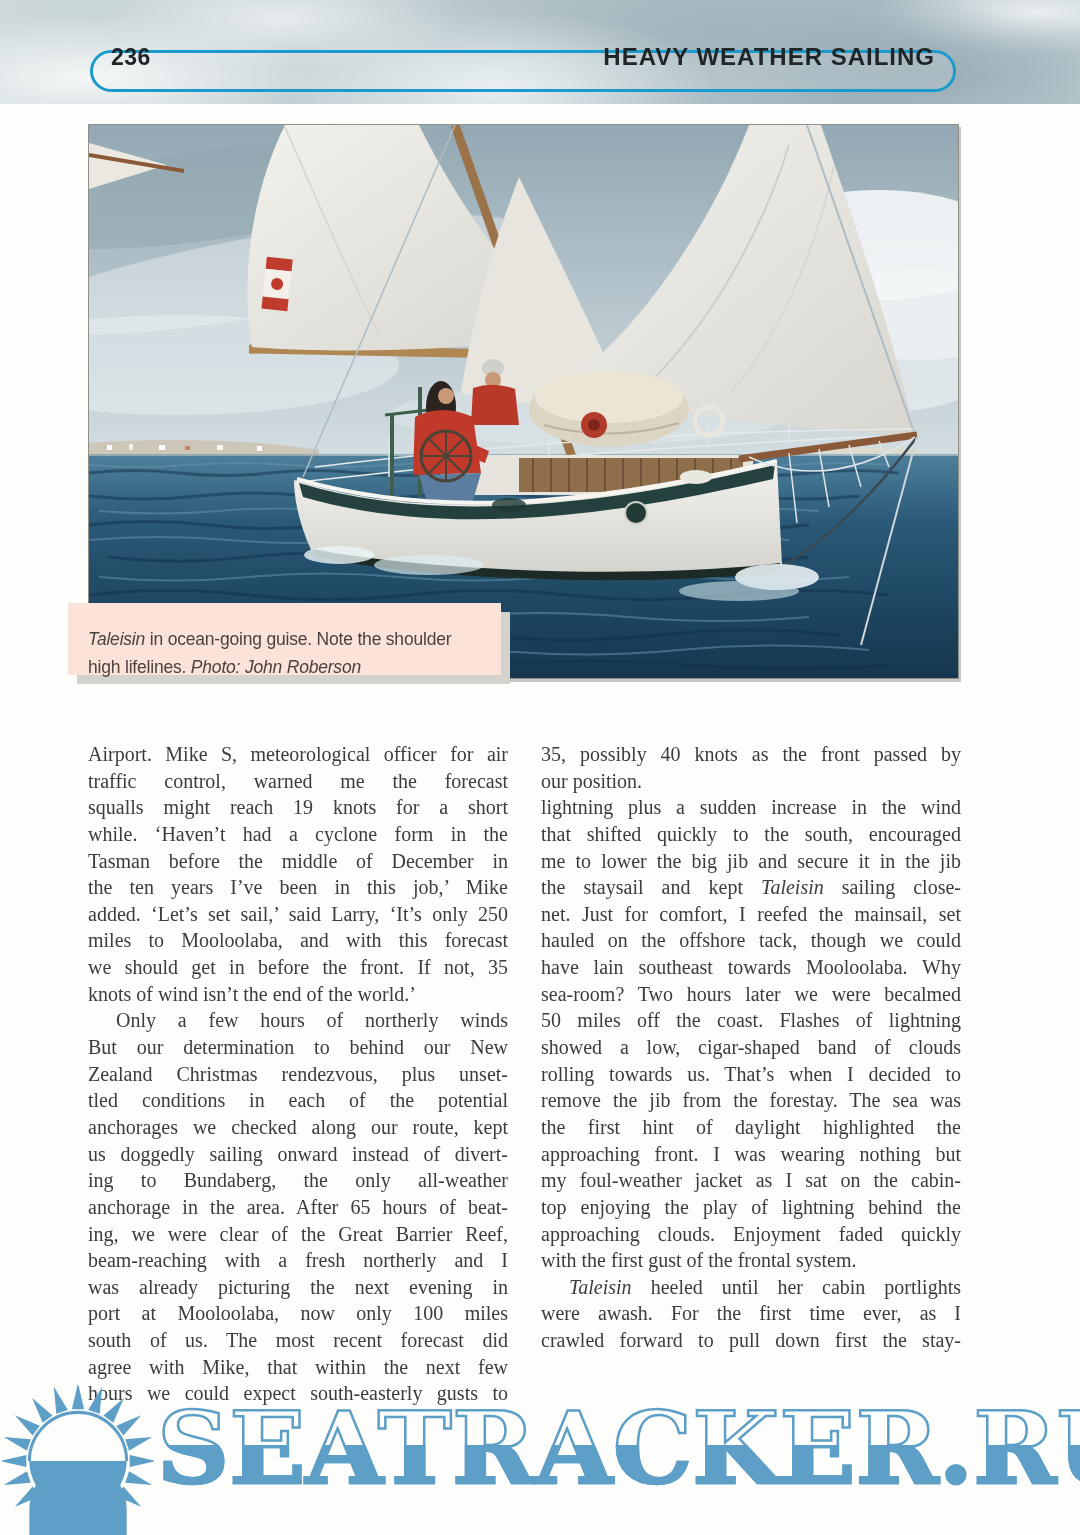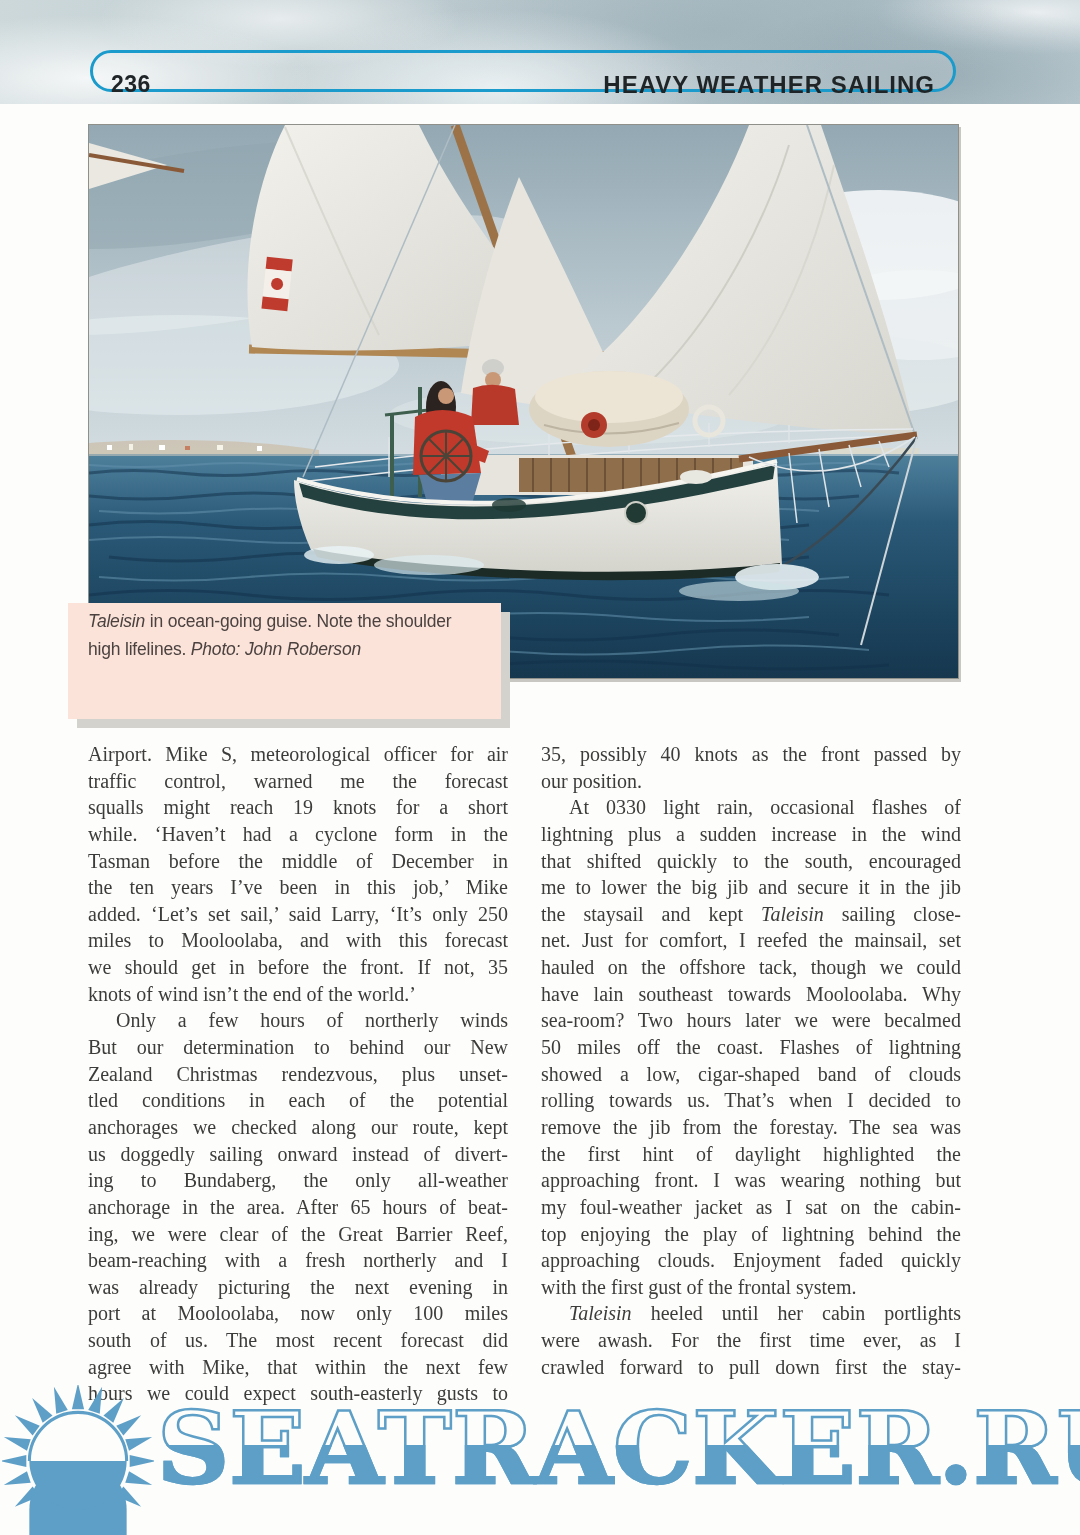--- a/index.html
+++ b/index.html
@@ -15,35 +15,35 @@
       radial-gradient(ellipse 260px 70px at 26% 18%, rgba(255,255,255,.60), rgba(255,255,255,0) 70%),
       radial-gradient(ellipse 300px 110px at 46% 85%, rgba(238,244,246,.85), rgba(238,244,246,0) 72%),
       radial-gradient(ellipse 420px 130px at 66% 30%, rgba(148,168,176,.50), rgba(148,168,176,0) 70%),
       radial-gradient(ellipse 300px 95px at 86% 72%, rgba(134,156,166,.55), rgba(134,156,166,0) 75%),
       radial-gradient(ellipse 230px 60px at 96% 12%, rgba(255,255,255,.70), rgba(255,255,255,0) 70%),
       linear-gradient(95deg,#ccd8da 0%,#c1ced2 30%,#b4c4ca 55%,#aabcc4 78%,#bac9cf 100%);
   }
   .header-pill{
     position:absolute;left:90px;top:50px;width:866px;height:40px;box-sizing:border-box;
     border:3px solid #1a9bcb;border-radius:22px;background:rgba(255,255,255,.16);
-    display:flex;align-items:flex-start;justify-content:space-between;padding:18px 18px;
+    display:flex;align-items:flex-end;justify-content:space-between;padding:18px 18px;
     font-family:"Liberation Sans",sans-serif;font-weight:bold;color:#1f2527;
   }
   .page-number{font-size:23px;letter-spacing:.5px;}
   .book-title{font-size:24px;letter-spacing:1px;}
   
   .photo{
     position:absolute;left:88px;top:124px;width:869px;height:553px;
     border:1px solid #90908a;box-shadow:2px 3px 0 #c9c7c1;background:#9fb4bf;
   }
   .photo svg{display:block;}
   
   .caption{
-    position:absolute;left:68px;top:603px;width:433px;height:116px;box-sizing:border-box;
-    background:#fbe3da;box-shadow:9px 9px 0 #d4d2cc;padding:4px 20px;
+    position:absolute;left:68px;top:603px;width:433px;height:72px;box-sizing:border-box;
+    background:#fbe3da;box-shadow:9px 9px 0 #d4d2cc;padding:22px 20px;
     font-family:"Liberation Sans",sans-serif;font-size:17.5px;letter-spacing:-0.2px;
     line-height:28px;color:#4b4240;
   }
   .caption .it{font-style:italic;}
   
   .col{
     position:absolute;top:741px;width:420px;
     font-size:20px;line-height:26.65px;color:#3c3c3b;
   }
   .col-left{left:88px;}
@@ -268,21 +268,20 @@
     <div class="line"><span>beam-reaching with a fresh northerly and I</span></div>
     <div class="line"><span>was already picturing the next evening in</span></div>
     <div class="line"><span>port at Mooloolaba, now only 100 miles</span></div>
     <div class="line"><span>south of us. The most recent forecast did</span></div>
     <div class="line"><span>agree with Mike, that within the next few</span></div>
     <div class="line"><span>hours we could expect south-easterly gusts to</span></div>
   </div>
 <div class="col col-right" id="col-right">
     <div class="line"><span>35, possibly 40 knots as the front passed by</span></div>
     <div class="line end"><span>our position.</span></div>
-    <div class="line indent"><span>At 0330 light rain, occasional flashes of</span></div>
     <div class="line"><span>lightning plus a sudden increase in the wind</span></div>
     <div class="line"><span>that shifted quickly to the south, encouraged</span></div>
     <div class="line"><span>me to lower the big jib and secure it in the jib</span></div>
     <div class="line"><span>the staysail and kept </span><span class="it">Taleisin</span><span> sailing close-</span></div>
     <div class="line"><span>net. Just for comfort, I reefed the mainsail, set</span></div>
     <div class="line"><span>hauled on the offshore tack, though we could</span></div>
     <div class="line"><span>have lain southeast towards Mooloolaba. Why</span></div>
     <div class="line"><span>sea-room? Two hours later we were becalmed</span></div>
     <div class="line"><span>50 miles off the coast. Flashes of lightning</span></div>
     <div class="line"><span>showed a low, cigar-shaped band of clouds</span></div>

